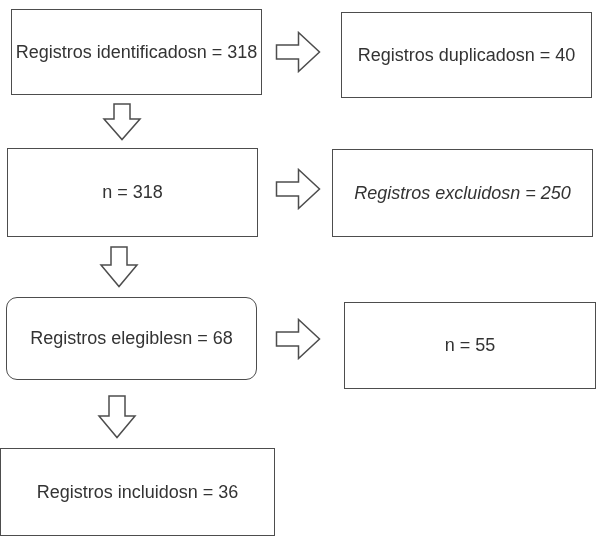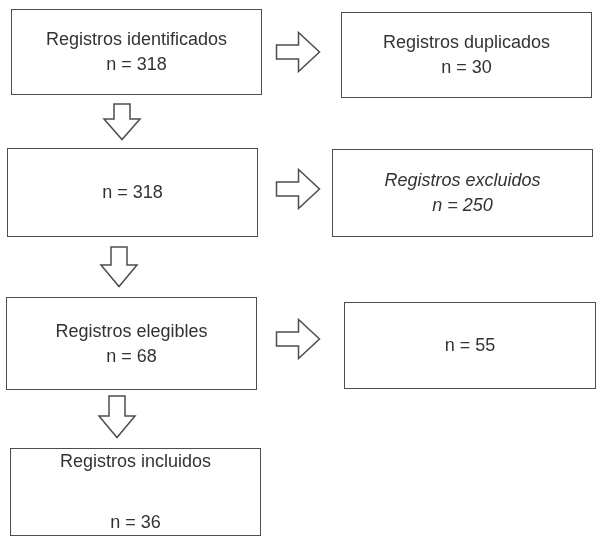--- a/index.html
+++ b/index.html
@@ -17,43 +17,43 @@
     width: 600px;
     height: 543px;
     background: var(--bg);
     overflow: hidden;
   }
   .node {
     position: absolute;
     border: 1.5px solid var(--border);
     background: var(--bg);
     display: flex;
-    flex-direction: column;
+    flex-direction: row;
     align-items: center;
     justify-content: center;
     text-align: center;
     color: var(--text);
     font-size: 18px;
     line-height: 25px;
   }
   .arrow {
     position: absolute;
   }
   .arrow svg { display: block; }
   .arrow path {
     fill: var(--bg);
     stroke: var(--border);
     stroke-width: 1.5;
     stroke-linejoin: miter;
   }
   
   .box-l1 { left: 11px; top: 9px;   width: 251px; height: 86px; }
   .box-l2 { left: 7px;  top: 148px; width: 251px; height: 89px; }
-  .box-l3 { left: 6px;  top: 297px; width: 251px; height: 93px; }
-  .box-l4 { left: 10px;  top: 448px; width: 251px; height: 88px; justify-content: space-between; }
+  .box-l3 { left: 6px;  top: 297px; width: 251px; height: 83px; border-radius: 11px; }
+  .box-l4 { left: 0;  top: 448px; width: 275px; height: 88px; }
   
   .box-r1 { left: 341px; top: 12px;  width: 251px; height: 86px; justify-content: center; }
   .box-r2 { left: 332px; top: 149px; width: 261px; height: 88px; font-style: italic; }
   .box-r3 { left: 344px; top: 302px; width: 252px; height: 87px; }
   
   .arr-d1 { left: 102px; top: 103px; }
   .arr-d2 { left: 99px;  top: 246px; }
   .arr-d3 { left: 97px;  top: 395px; }
   .arr-r1 { left: 275px; top: 31px;  }
   .arr-r2 { left: 275px; top: 168px; }
@@ -78,21 +78,21 @@
     <div>n = 68</div>
   </div>
 
   <div class="node box-l4">
     <div>Registros incluidos</div>
     <div>n = 36</div>
   </div>
 
   <div class="node box-r1">
     <div>Registros duplicados</div>
-    <div>n = 30</div>
+    <div>n = 40</div>
   </div>
 
   <div class="node box-r2">
     <div>Registros excluidos</div>
     <div>n = 250</div>
   </div>
 
   <div class="node box-r3">
     <div>n = 55</div>
   </div>

